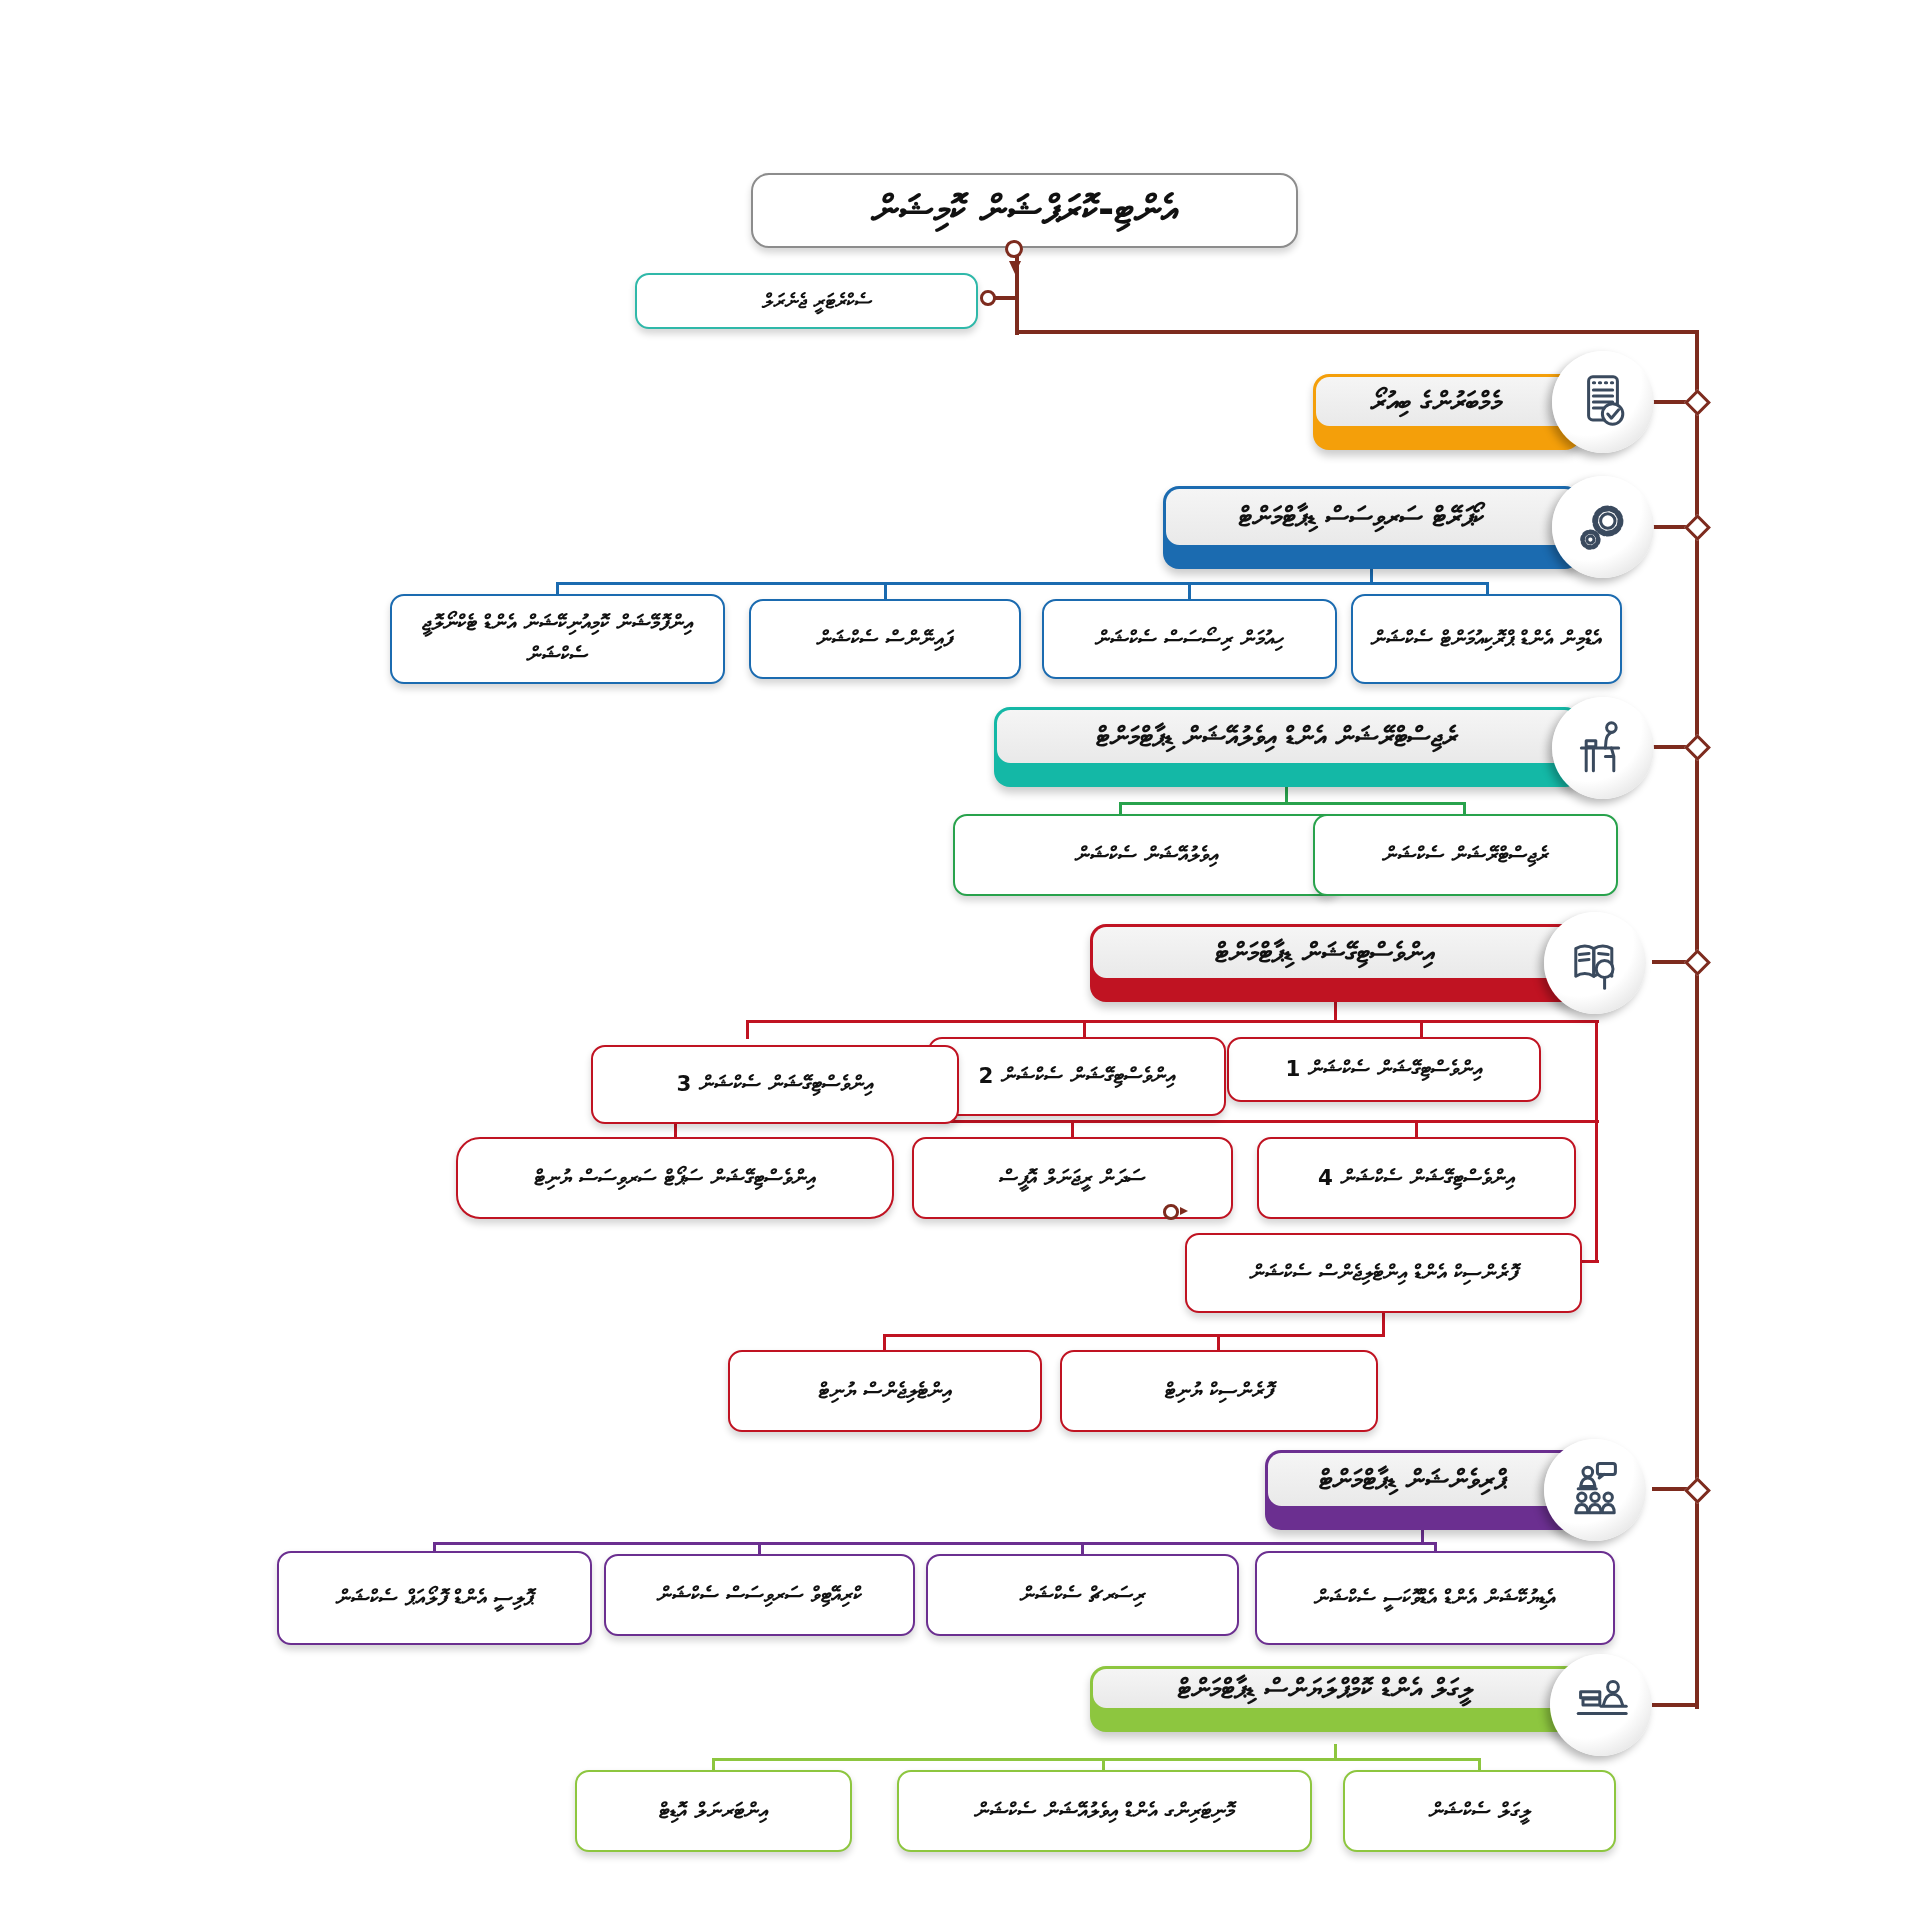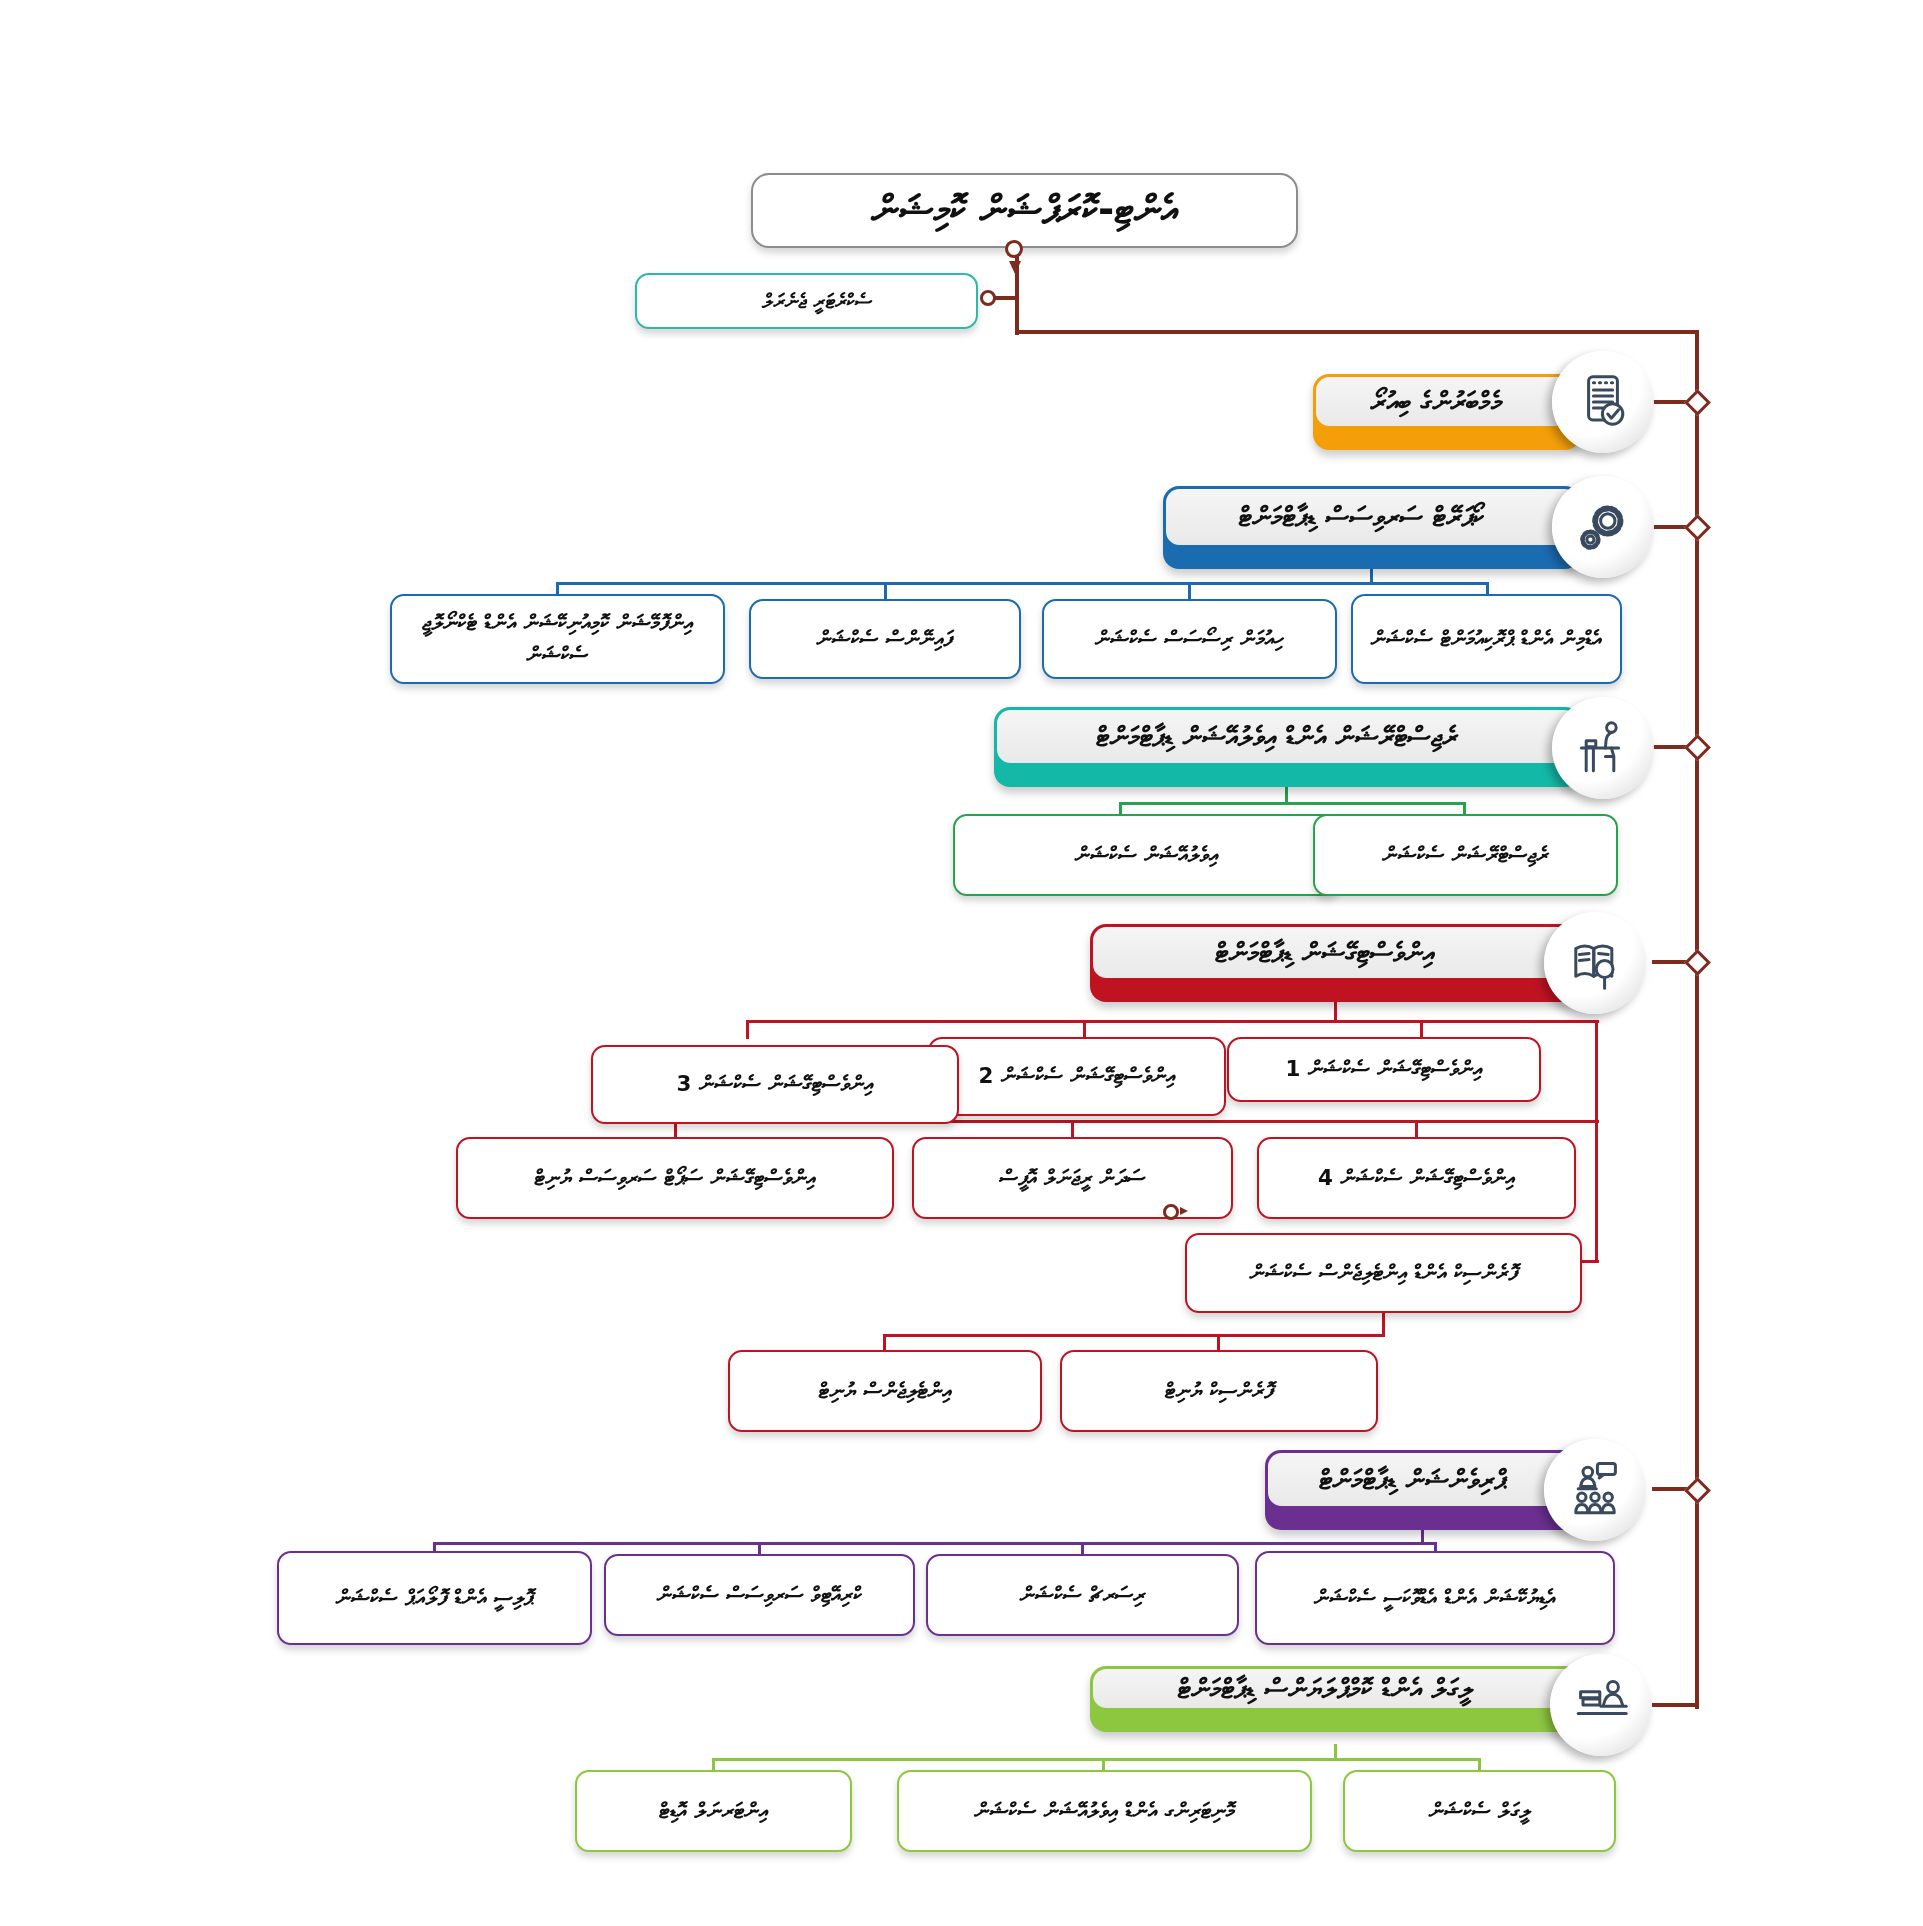--- a/index.html
+++ b/index.html
@@ -196,21 +196,21 @@
   <div class="node" style="left:1351px;top:594px;width:271px;height:90px;border-color:#1B6BB0;">އެޑްމިން އެންޑް ޕްރޮކިއުމަންޓް ސެކްޝަން</div>
 
   <div class="node" style="left:953px;top:814px;width:387px;height:82px;border-color:#28A24C;">އިވެލުއޭޝަން ސެކްޝަން</div>
   <div class="node" style="left:1313px;top:814px;width:305px;height:82px;border-color:#28A24C;">ރެޖިސްޓްރޭޝަން ސެކްޝަން</div>
 
   <div class="node" style="left:1227px;top:1037px;width:314px;height:65px;border-color:#C01322;">އިންވެސްޓިގޭޝަން ސެކްޝަން 1</div>
   <div class="node" style="left:928px;top:1037px;width:298px;height:79px;border-color:#C01322;">އިންވެސްޓިގޭޝަން ސެކްޝަން 2</div>
   <div class="node" style="left:591px;top:1037px;width:368px;height:79px;border-color:#C01322;margin-top:8px;">އިންވެސްޓިގޭޝަން ސެކްޝަން 3</div>
   <div class="node" style="left:1257px;top:1137px;width:319px;height:82px;border-color:#C01322;">އިންވެސްޓިގޭޝަން ސެކްޝަން 4</div>
   <div class="node" style="left:912px;top:1137px;width:321px;height:82px;border-color:#C01322;">ސަދަން ރީޖަނަލް އޮފީސް</div>
-  <div class="node" style="left:456px;top:1137px;width:438px;height:82px;border-color:#C01322;">އިންވެސްޓިގޭޝަން ސަޕޯޓް ސަރވިސަސް ޔުނިޓް</div>
+  <div class="node" style="left:456px;top:1137px;width:438px;height:82px;border-color:#C01322;border-radius:24px;">އިންވެސްޓިގޭޝަން ސަޕޯޓް ސަރވިސަސް ޔުނިޓް</div>
   <div class="node" style="left:1185px;top:1233px;width:397px;height:80px;border-color:#C01322;">ފޮރެންސިކް އެންޑް އިންޓެލިޖެންސް ސެކްޝަން</div>
   <div class="node" style="left:1060px;top:1350px;width:318px;height:82px;border-color:#C01322;">ފޮރެންސިކް ޔުނިޓް</div>
   <div class="node" style="left:728px;top:1350px;width:314px;height:82px;border-color:#C01322;">އިންޓެލިޖެންސް ޔުނިޓް</div>
 
   <div class="node" style="left:1255px;top:1551px;width:360px;height:94px;border-color:#6B2F90;">އެޑިޔުކޭޝަން އެންޑް އެޑްވޮކަސީ ސެކްޝަން</div>
   <div class="node" style="left:926px;top:1554px;width:313px;height:82px;border-color:#6B2F90;">ރިސަރޗް ސެކްޝަން</div>
   <div class="node" style="left:604px;top:1554px;width:311px;height:82px;border-color:#6B2F90;">ކްރިއޭޓިވް ސަރވިސަސް ސެކްޝަން</div>
   <div class="node" style="left:277px;top:1551px;width:315px;height:94px;border-color:#6B2F90;">ޕޮލިސީ އެންޑް ފޮލޯއަޕް ސެކްޝަން</div>
 
   <div class="node" style="left:1343px;top:1770px;width:273px;height:82px;border-color:#8DC63F;">ލީގަލް ސެކްޝަން</div>

